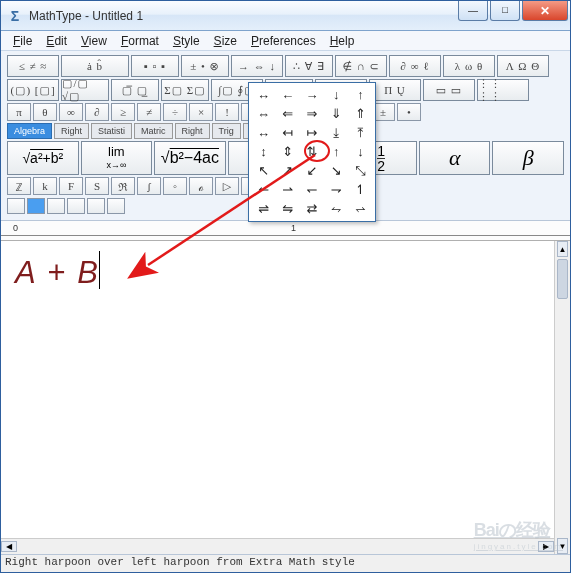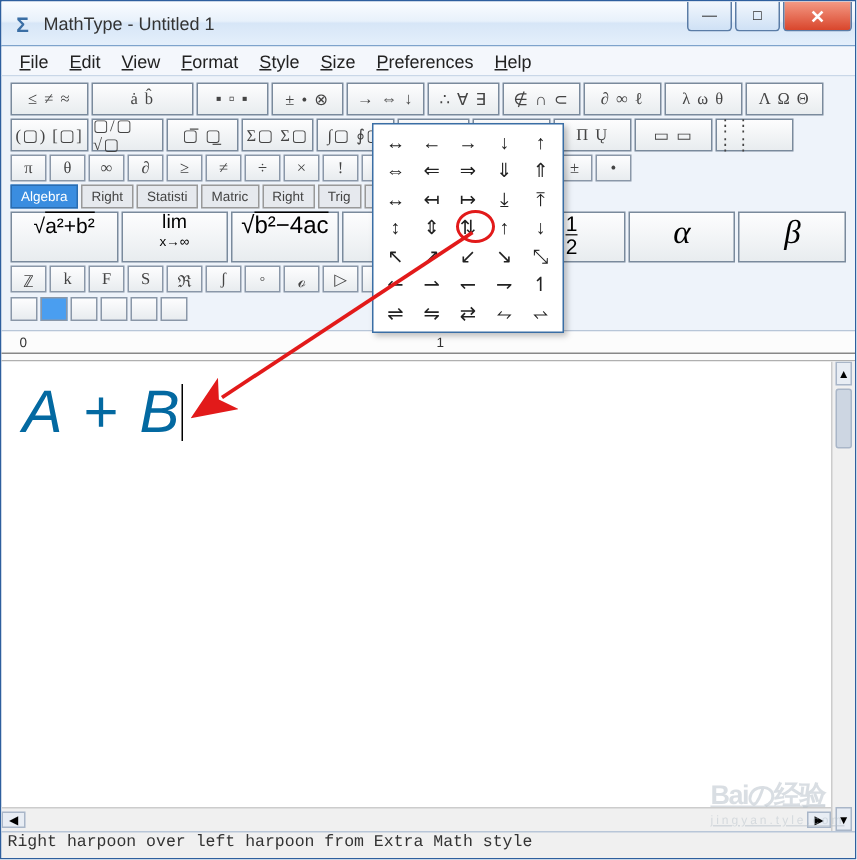--- a/index.html
+++ b/index.html
@@ -50,21 +50,21 @@
 }
 .tab {
   height: 16px; font-size: 9px; color: #444;
   border: 1px solid #999; background: #e6e9ee;
   padding: 0 6px; display: flex; align-items: center;
 }
 .tab.active { background: #3a8de0; color: #fff; border-color: #2a6cb0; }
 .bigbtn {
   height: 34px; min-width: 60px; flex: 1;
   border: 1px solid #7a8a9c; background: linear-gradient(#fdfdfe,#e8ecef);
-  display: flex; align-items: flex-start; justify-content: center;
+  display: flex; align-items: center; justify-content: center;
   font-family: Georgia, "Times New Roman", serif; font-size: 16px;
 }
 .bigbtn.italic { font-style: italic; font-size: 22px; }
 .bigbtn.fr { font-size: 20px; }
 .smbtn {
   height: 18px; width: 24px;
   border: 1px solid #8a97a8; background: linear-gradient(#fdfdfe,#e8ecef);
   font-size: 11px; color: #444; display: flex; align-items: center; justify-content: center;
   font-family: "Lucida Sans Unicode", "Arial Unicode MS", serif;
 }
@@ -81,21 +81,21 @@
   position: relative; font-size: 9px; color: #333;
 }
 .ruler .tick0 { position: absolute; left: 12px; top: 2px; }
 .ruler .tick1 { position: absolute; left: 290px; top: 2px; }
 .ruler::before { content:""; position:absolute; left:0; right:0; top:14px; border-top:1px solid #888; }
 
 .editor { flex: 1; background: #fff; position: relative; overflow: hidden; }
 .equation {
   position: absolute; left: 14px; top: 10px;
   font-family: "Times New Roman", Georgia, serif;
-  font-style: italic; font-size: 40px; color: #0369a1;
+  font-style: italic; font-size: 31px; color: #7f1d1d;
 }
 .equation .op { font-style: normal; padding: 0 4px; }
 .caret { display: inline-block; width: 1px; height: 38px; background: #000; vertical-align: -6px; margin-left:1px; }
 
 .statusbar {
   height: 18px; background: #f0f0f0; border-top: 1px solid #b8c6d8;
   font-family: "Courier New", monospace; font-size: 11px; color: #333;
   padding: 1px 4px;
 }
 

